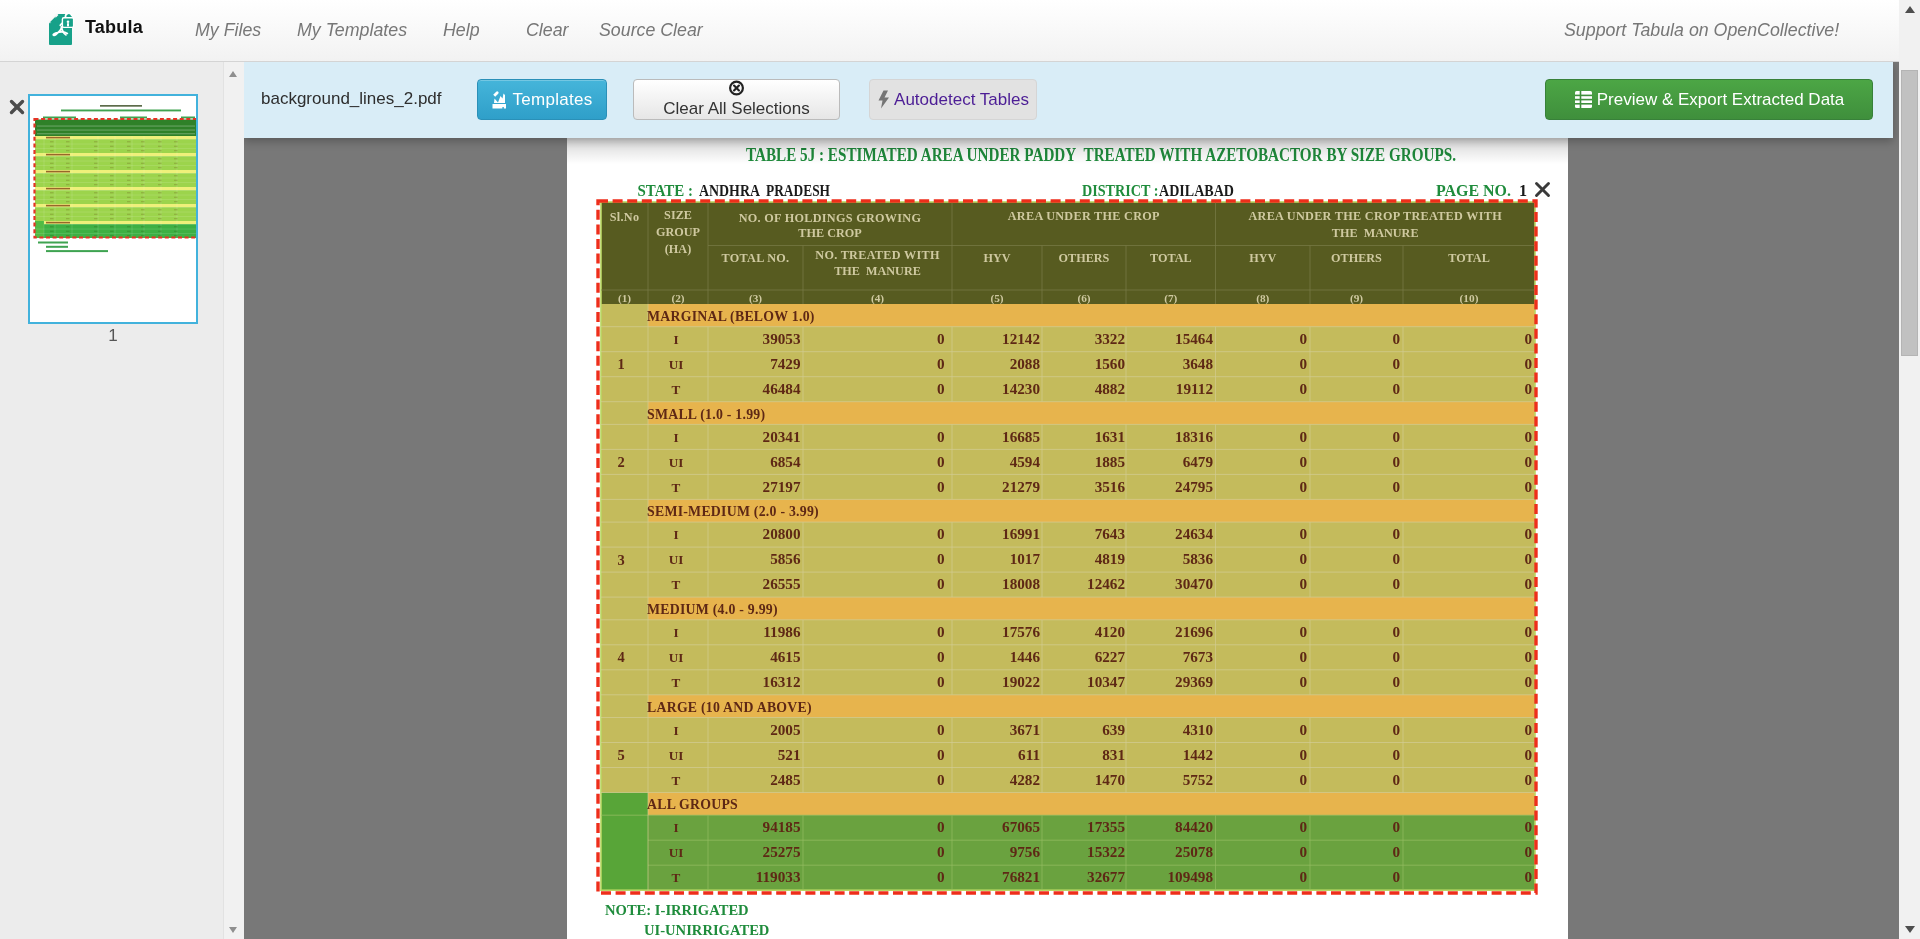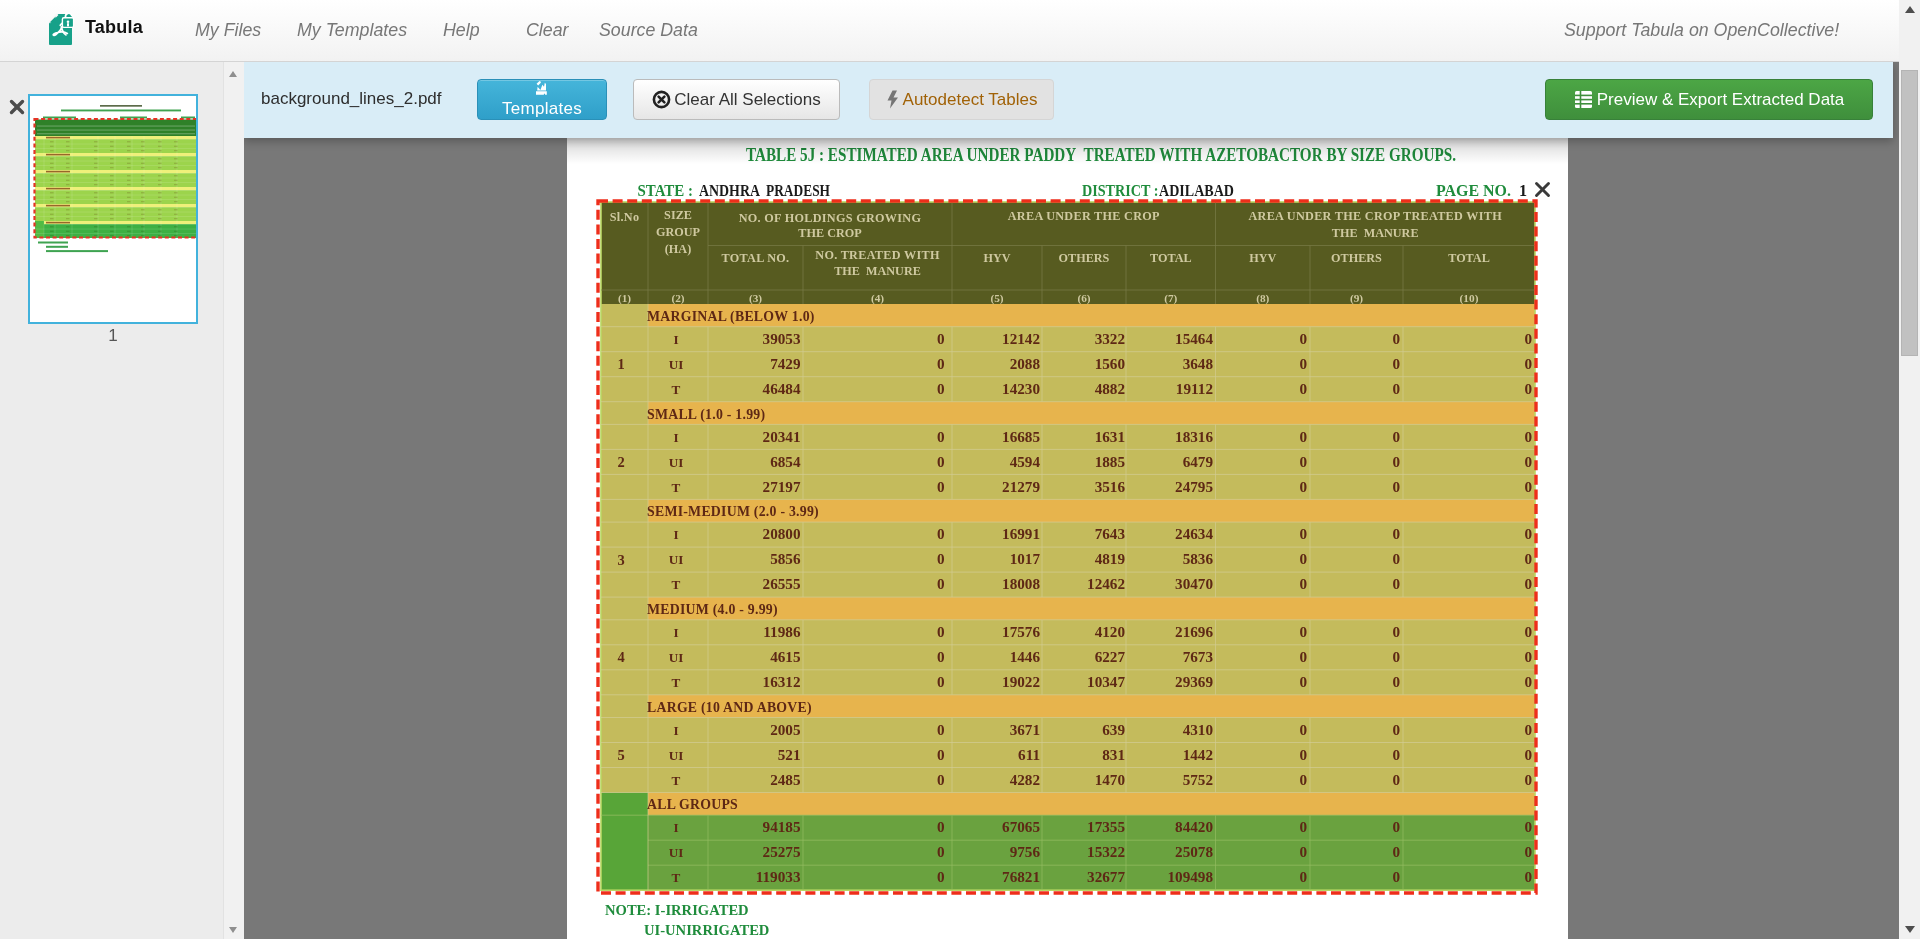--- a/index.html
+++ b/index.html
@@ -14,24 +14,24 @@
 #sidebar { left:0; top:62px; width:223px; height:877px; background:#ececec; }
 #sidescroll { left:223px; top:62px; width:21px; height:877px; background:#f1f1f1; border-left:1px solid #e2e2e2; }
 #main { left:244px; top:62px; width:1655px; height:877px; background:#787878; overflow:hidden; }
 #toolbar { left:0px; top:0px; width:1649px; height:76px; background:#d9edf7;
   box-shadow:0 3px 9px rgba(0,0,0,0.28); z-index:3; }
 #fname { left:17px; top:27px; font-size:17px; color:#2e2e2e; }
 
 .btn { position:absolute; top:17px; height:41px; border-radius:4px; font-size:17px;
   display:flex; align-items:center; justify-content:center; gap:3px; }
 #btn-templates { left:233px; width:130px; background:linear-gradient(#45b5da,#2f9fc9);
-  color:#fff; border:1px solid #2a90b8; box-shadow:inset 0 1px 0 rgba(255,255,255,.25);flex-direction:column; }
+  color:#fff; border:1px solid #2a90b8; box-shadow:inset 0 1px 0 rgba(255,255,255,.25); }
 #btn-clear { left:389px; width:207px; background:linear-gradient(#ffffff,#e6e6e6);
-  color:#333; border:1px solid #bbb; }
-#btn-auto { left:625px; width:185px; background:#e2e2e2; color:#a16207; border:1px solid #d5d5d5; }
+  color:#333; border:1px solid #bbb;flex-direction:column; }
+#btn-auto { left:625px; width:168px; background:#e2e2e2; color:#4c1d95; border:1px solid #d5d5d5; }
 #btn-export { left:1301px; width:328px; background:linear-gradient(#4ca645,#3f8f3c);
   color:#fff; border:1px solid #38813a; }
 
 #page { left:567px; top:138px; width:1001px; height:801px; background:#ffffff; }
 
 #thumbbox { left:28px; top:94px; width:170px; height:230px; background:#fff;
   border:2px solid #42b2dc; }
 #pagenum { left:28px; top:326px; width:170px; text-align:center; font-size:17px; color:#555; }
 #thumbx { left:9px; top:99px; }
 
@@ -52,21 +52,21 @@
 <rect x="16.4" y="5.8" width="11.2" height="9.6" rx="1.4" fill="#17a189" stroke="#ffffff" stroke-width="1.4"></rect>
 <path d="M19.5,5.6 V4.6 a3.2,3.2 0 0 1 6.2,-1.3 l0.2,0.9" fill="none" stroke="#ffffff" stroke-width="1.8"></path>
 <circle cx="22" cy="9.8" r="1.3" fill="#ffffff"></circle>
 <rect x="21.0" y="11.2" width="2" height="3.2" fill="#ffffff"></rect>
 </svg></div>
   <div id="brand" class="abs">Tabula</div>
   <div class="abs navlink" style="left:195px">My Files</div>
   <div class="abs navlink" style="left:297px">My Templates</div>
   <div class="abs navlink" style="left:443px">Help</div>
   <div class="abs navlink" style="left:526px">Clear</div>
-  <div class="abs navlink" style="left:599px">Source Data</div>
+  <div class="abs navlink" style="left:599px">Source Clear</div>
   <div class="abs navlink" style="left:1564px">Support Tabula on OpenCollective!</div>
 </div>
 
 <div id="sidebar" class="abs"></div>
 <div id="sidescroll" class="abs"></div>
 <div class="abs sarr" style="left:229px;top:71px;border-left:4.5px solid transparent;border-right:4.5px solid transparent;border-bottom:6.5px solid #8f8f8f"></div>
 <div class="abs sarr" style="left:229px;top:926.5px;border-left:4.5px solid transparent;border-right:4.5px solid transparent;border-top:6.5px solid #8f8f8f"></div>
 
 <div id="main" class="abs">
   <div id="page" class="abs" style="left:323px;top:76px;">

